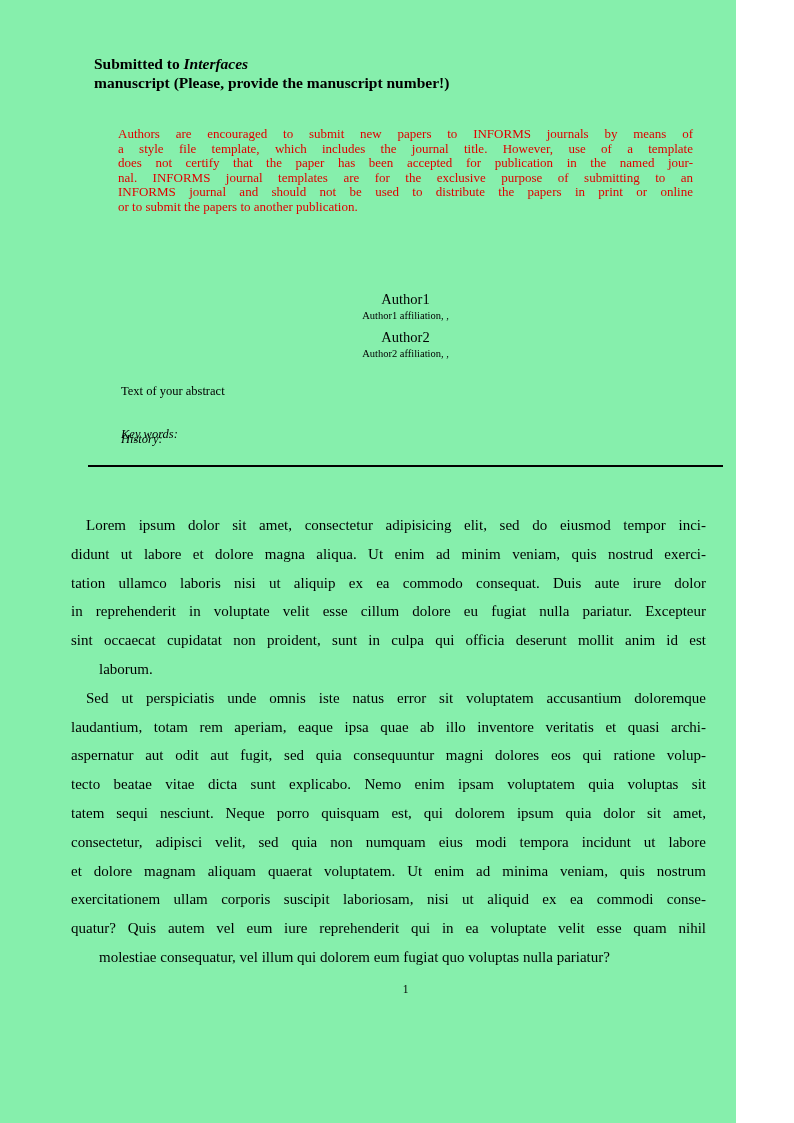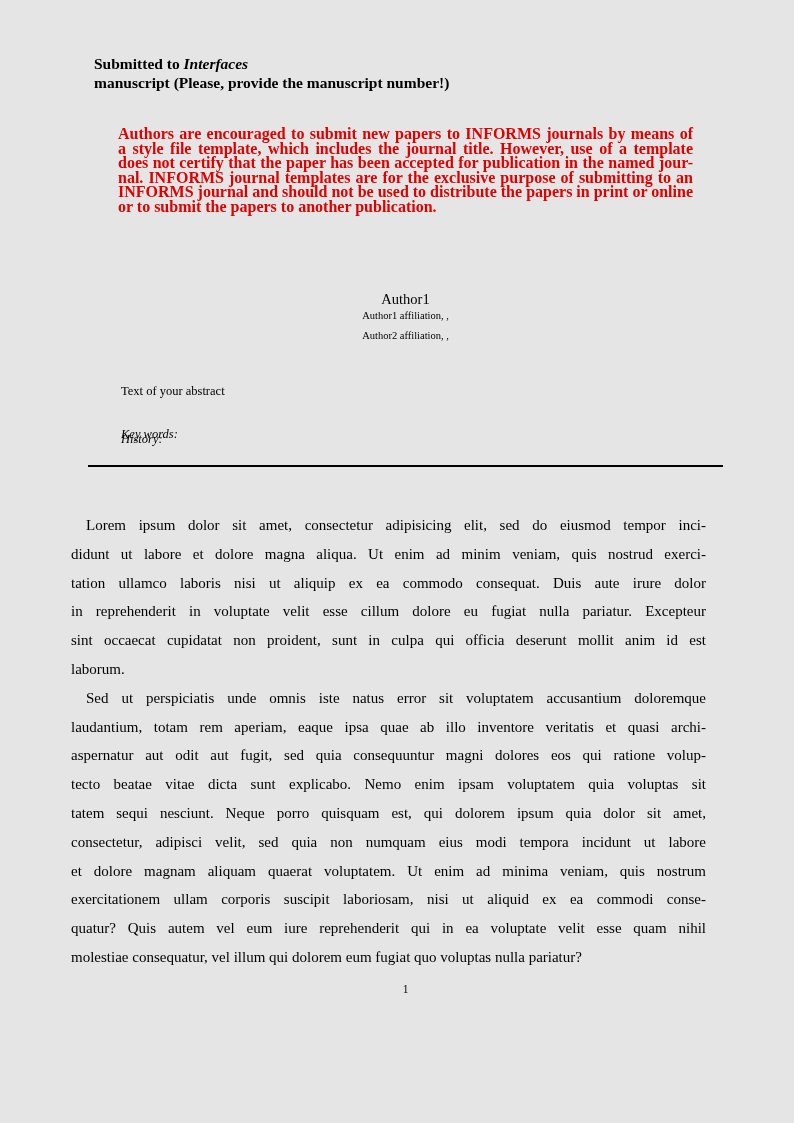--- a/index.html
+++ b/index.html
@@ -1,21 +1,21 @@
 <!DOCTYPE html>
 <html><head>
 <meta charset="utf-8">
 <style>
   * { margin: 0; padding: 0; box-sizing: border-box; }
   html, body { background: #ffffff; }
   .page {
     position: relative;
-    width: 794px;
+    width: 736px;
     height: 1123px;
-    background: #e5e5e5;
+    background: #86efac;
     font-family: "Liberation Serif", "DejaVu Serif", serif;
     color: #000000;
     overflow: hidden;
   }
 
   
   .running-head {
     position: absolute;
     left: 94px;
     top: 54px;
@@ -25,23 +25,23 @@
     white-space: nowrap;
   }
   .running-head .journal-italic { font-style: italic; }
 
   
   .notice {
     position: absolute;
     left: 118px;
     top: 127px;
     width: 575px;
-    font-size: 16px;
+    font-size: 13px;
     line-height: 14.6px;
-    font-weight: bold;
+    font-weight: normal;
   }
   .notice-line { text-align: justify; text-align-last: justify; }
   .notice-line.last-line { text-align-last: left; }
 
   
   .authors {
     position: absolute;
     left: 88px;
     top: 290px;
     width: 635px;
@@ -90,21 +90,21 @@
   .body-text {
     position: absolute;
     left: 71px;
     top: 511px;
     width: 635px;
     font-size: 15px;
     line-height: 28.8px;
   }
   .body-line { text-align: justify; text-align-last: justify; }
   .body-line.first-line { padding-left: 15px; }
-  .body-line.last-line { text-align-last: left; }
+  .body-line.last-line { text-align-last: left; margin-left: 28px; }
 
   
   .page-number {
     position: absolute;
     left: 88px;
     top: 982px;
     width: 635px;
     text-align: center;
     font-size: 11.5px;
     line-height: 14px;
@@ -128,20 +128,21 @@
     <div class="notice-line">INFORMS journal and should not be used to distribute the papers in print or online</div>
     <div class="notice-line last-line">or to submit the papers to another publication.</div>
   </div>
 
   <div class="authors">
     <div class="author-group">
       <div class="author-name">Author1</div>
       <div class="author-affiliation">Author1 affiliation, ,</div>
     </div>
     <div class="author-group">
+      <div class="author-name">Author2</div>
       <div class="author-affiliation">Author2 affiliation, ,</div>
     </div>
   </div>
 
   <div class="abstract-text">Text of your abstract</div>
   <div class="abstract-keywords">Key words:</div>
   <div class="abstract-history">History:</div>
 
   <div class="divider-rule"></div>
 

